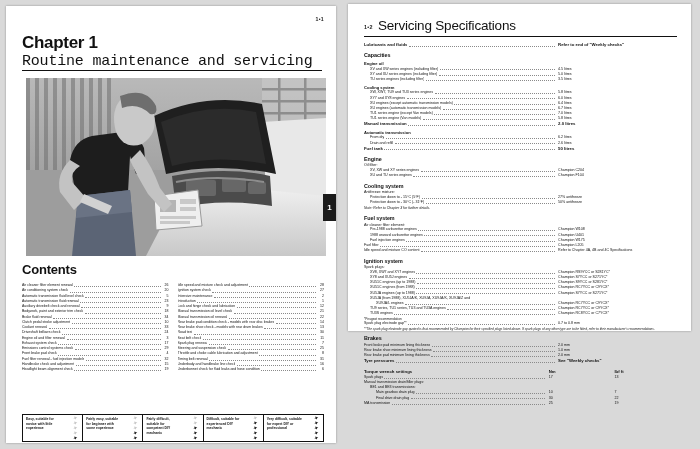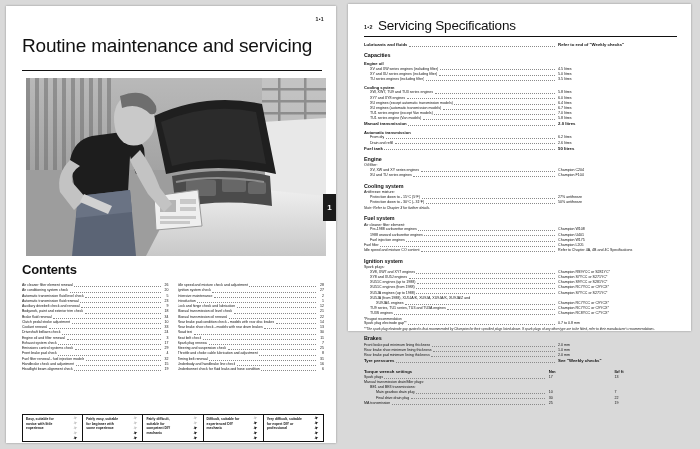--- a/index.html
+++ b/index.html
@@ -29,22 +29,23 @@
     position:absolute;top:10px;right:12px;
     font-size:5.2px;font-weight:bold;letter-spacing:.3px;color:#222;
   }
   .chapter-head{
     position:absolute;left:16px;top:28px;right:14px;
   }
   .chapter-num{
     font-size:17px;font-weight:bold;letter-spacing:-.3px;line-height:1.05;
   }
   .chapter-title{
-    font-size:19px;font-weight:400;letter-spacing:-.2px;line-height:1.15;
+    font-size:15px;font-weight:400;letter-spacing:-.2px;line-height:1.15;
     margin-top:1px;
+    font-family:Liberation Mono, monospace;
   }
   .head-rule{
     position:absolute;left:16px;right:14px;top:64px;
     border-bottom:1.1px solid #111;
   }
 
   .photo{
     position:absolute;left:20px;top:72px;width:300px;height:178px;
     background:#7d7d7d;overflow:hidden;
     border:0;
@@ -151,20 +152,21 @@
 </head>
 <body>
 
 <div class="spread">
 
   <div class="page page-left">
 
     <div class="folio-left">1•1</div>
 
     <div class="chapter-head">
+      <div class="chapter-num">Chapter 1</div>
       <div class="chapter-title">Routine maintenance and servicing</div>
     </div>
     <div class="head-rule"></div>
 
     <div class="photo">
       <svg width="300" height="178" viewBox="0 0 300 178">
         <defs>
           <linearGradient id="bgwall" x1="0" y1="0" x2="0" y2="1">
             <stop offset="0" stop-color="#b9b9b9"></stop>
               <stop offset="1" stop-color="#8f8f8f"></stop>

